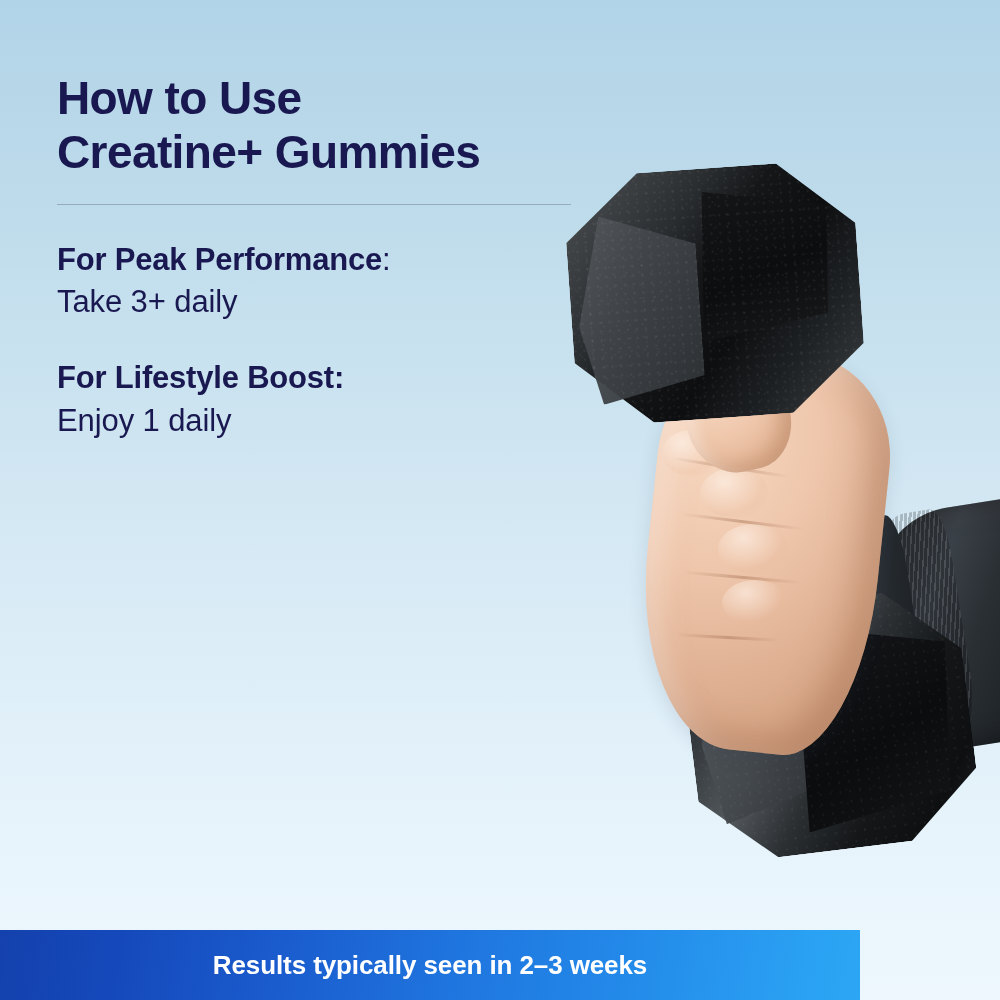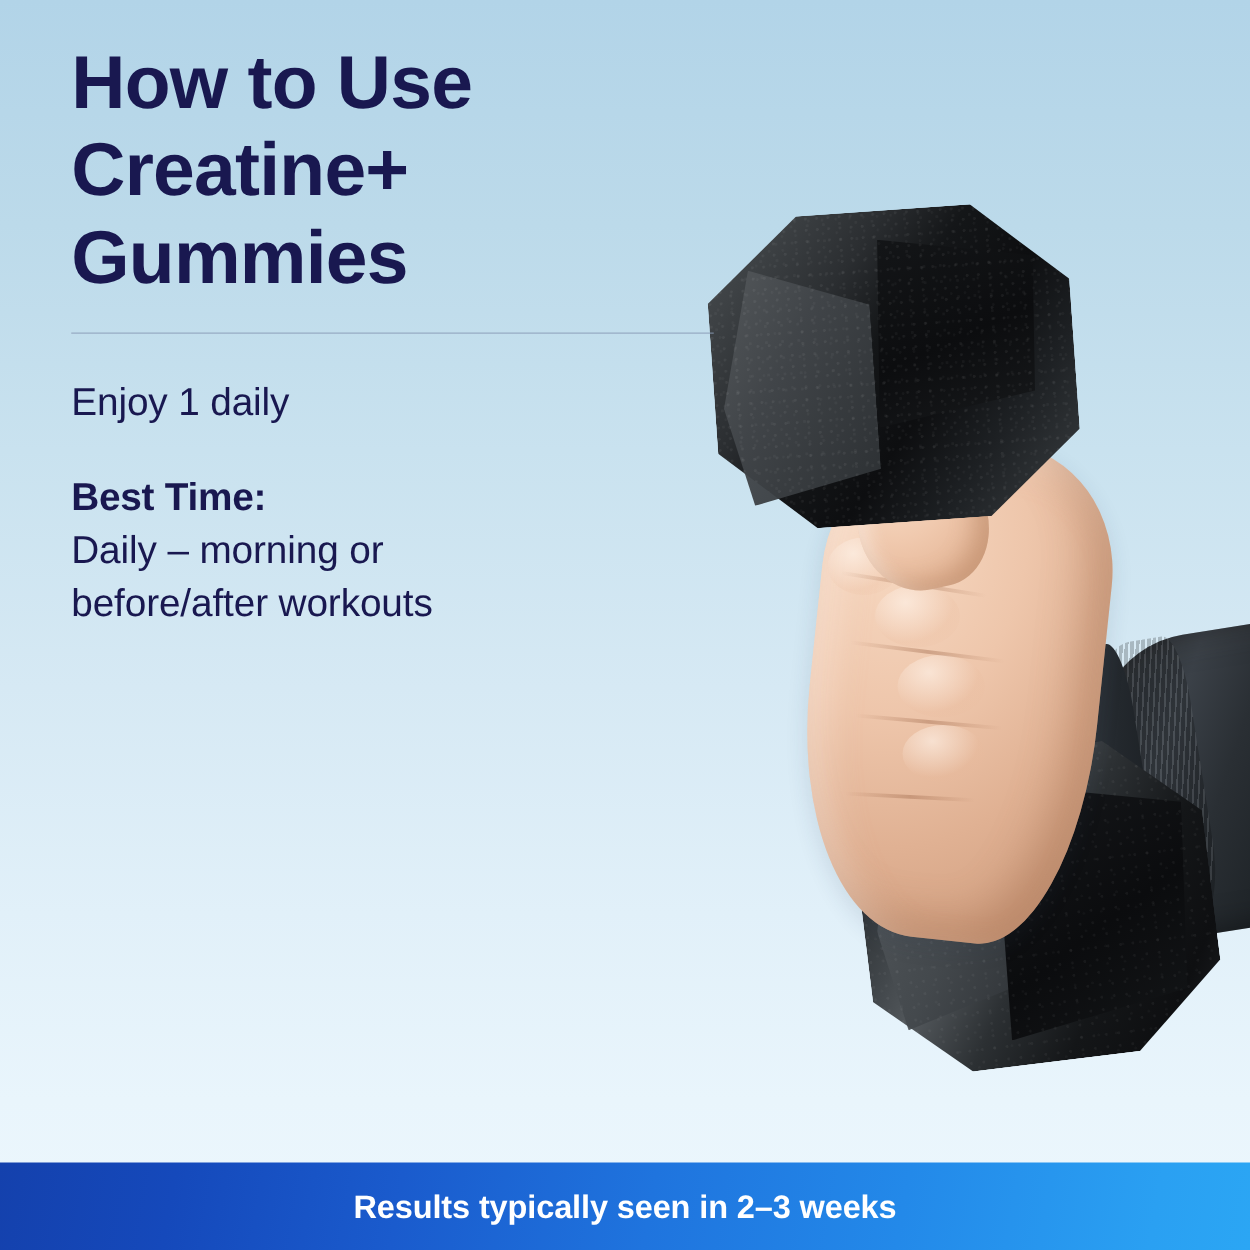--- a/index.html
+++ b/index.html
@@ -302,22 +302,22 @@
   
   .content {
     position: absolute;
     left: 57px;
     top: 0;
     width: 540px;
     z-index: 5;
   }
 
   .title {
-    margin-top: 31px;
-    font-size: 60px;
+    margin-top: 72px;
+    font-size: 46px;
     font-weight: 700;
     line-height: 1.17;
     letter-spacing: -0.6px;
     color: #191850;
     white-space: pre-line;
   }
 
   .divider {
     margin-top: 24px;
     width: 514px;
@@ -347,21 +347,21 @@
     letter-spacing: -0.1px;
     color: #191850;
     white-space: pre-line;
   }
 
   
   .banner {
     position: absolute;
     left: 0;
     bottom: 0;
-    width: 1000px;
+    width: 860px;
     height: 70px;
     background: linear-gradient(100deg,
         #1441ad 0%,
         #1549bb 14%,
         #1a5bcd 32%,
         #1f74de 52%,
         #2389e9 72%,
         #2aa0f2 92%,
         #2ba6f4 100%);
     display: flex;
@@ -414,31 +414,31 @@
     <div class="bell-top-grain"></div>
   </div>
 
   <div class="content">
 
     <h1 class="title">How to Use
 Creatine+ Gummies</h1>
 
     <div class="divider"></div>
 
-
-
     <div class="section">
+      <div class="section-heading"><span>For Peak Performance</span><span class="colon">:</span></div>
+      <div class="section-body">Take 3+ daily</div>
+    </div>
+
+
+    <div class="section">
+      <div class="section-heading"><span>For Lifestyle Boost</span><span>:</span></div>
       <div class="section-body">Enjoy 1 daily</div>
     </div>
 
-    <div class="section">
-      <div class="section-heading"><span>Best Time</span><span>:</span></div>
-      <div class="section-body">Daily – morning or
-before/after workouts</div>
-    </div>
 
   </div>
 
   <div class="banner">
     <span class="banner-text">Results typically seen in 2–3 weeks</span>
   </div>
 
 </div>
 
 </body></html>

